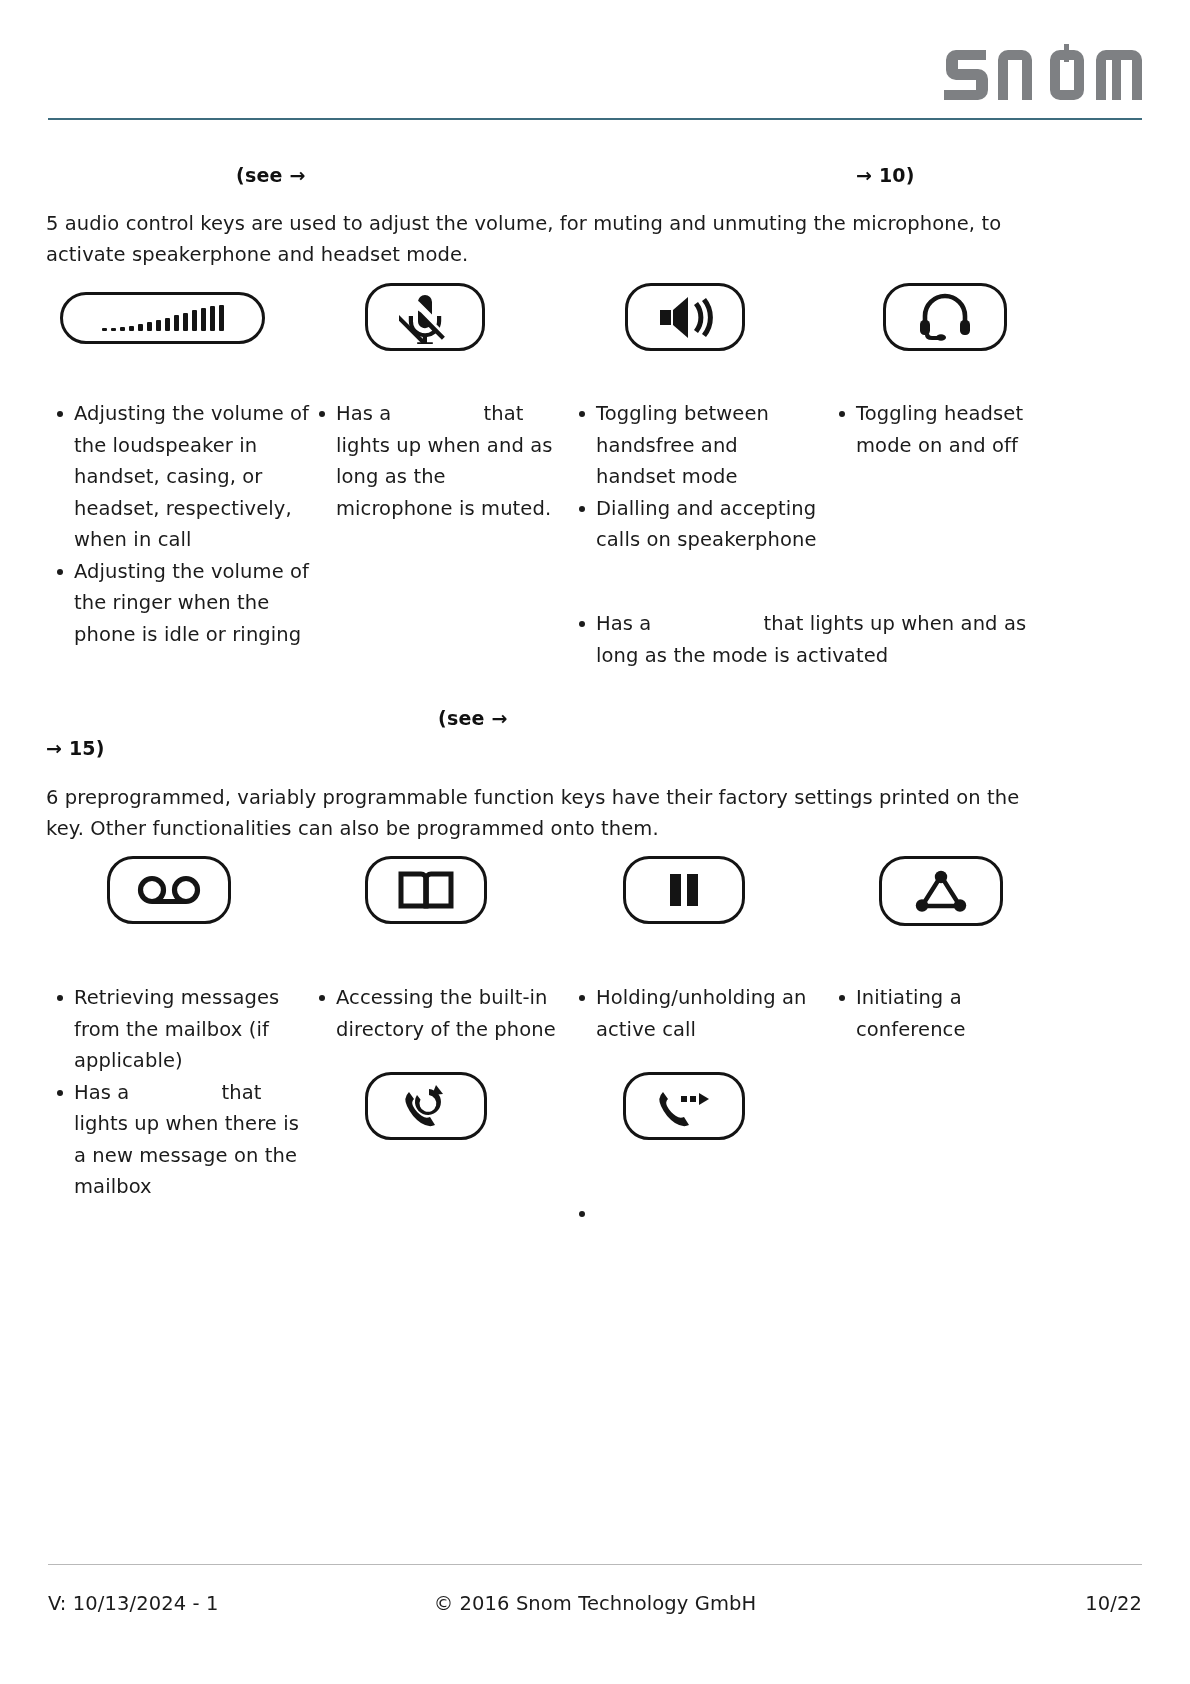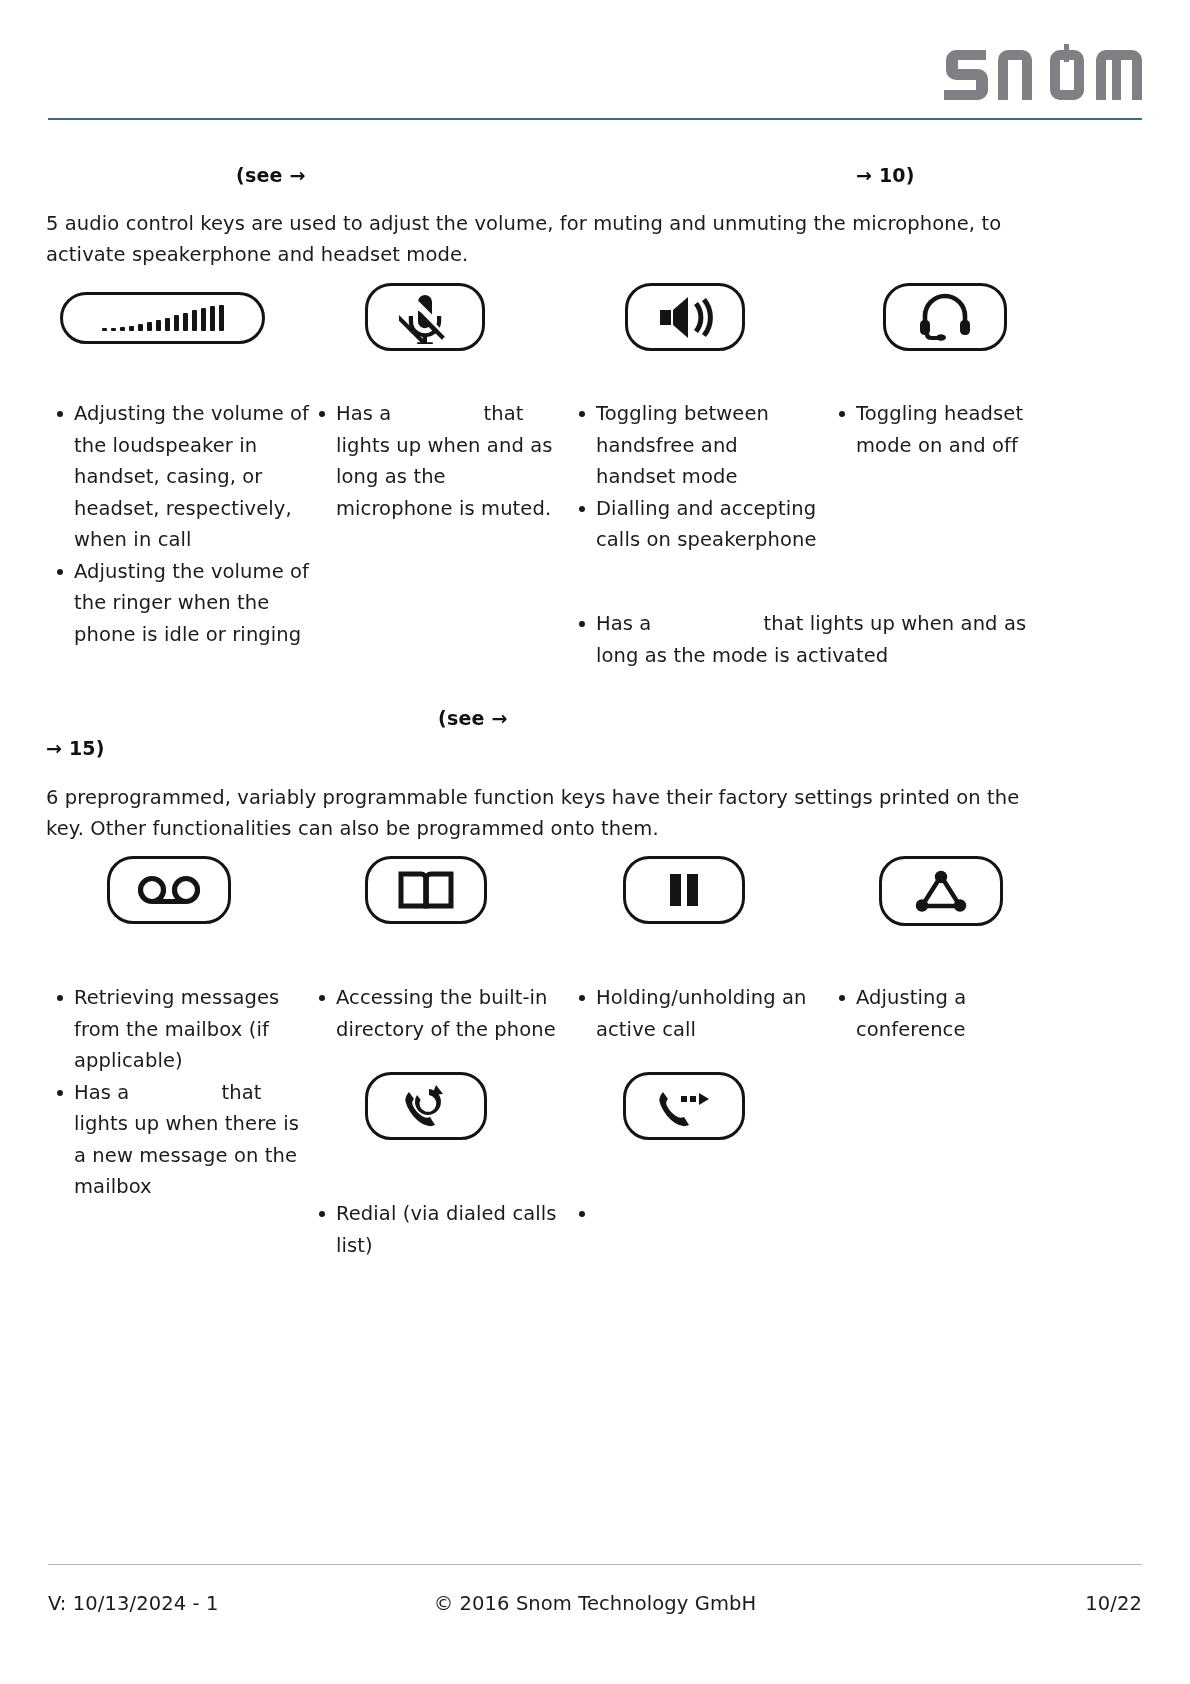--- a/index.html
+++ b/index.html
@@ -306,21 +306,21 @@
   </div>
 
   <div class="bl" style="left:570px;top:982px;width:248px;">
     <ul>
       <li>Holding/unholding an active call</li>
     </ul>
   </div>
 
   <div class="bl" style="left:830px;top:982px;width:240px;">
     <ul>
-      <li>Adjusting a conference</li>
+      <li>Initiating a conference</li>
     </ul>
   </div>
 
   <div class="keybtn" style="left:365px;top:1072px;width:122px;height:68px;">
     <svg width="54" height="48" viewBox="0 0 54 48" aria-hidden="true">
       <g fill="#141414">
         <path d="M10 10 q-6 6 -2 14 q5 11 14 17 q8 5 14 2 l-5 -8 q-4 2 -8 -1 q-6 -4 -9 -10 q-2 -4 1 -7 Z"></path>
         <path d="M30 7 a13 13 0 1 1 -12 6 l3.5 4.5 a8.4 8.4 0 1 0 8.5 -4.4 Z"></path>
         <path d="M37 3 l7 9 -11 1 Z"></path>
       </g>
@@ -331,25 +331,20 @@
     <svg width="58" height="44" viewBox="0 0 58 44" aria-hidden="true">
       <g fill="#141414">
         <path d="M8 8 q-6 6 -2 14 q5 11 14 17 q8 5 14 2 l-5 -8 q-4 2 -8 -1 q-6 -4 -9 -10 q-2 -4 1 -7 Z"></path>
         <rect x="26" y="12" width="6" height="6"></rect>
         <rect x="35" y="12" width="6" height="6"></rect>
         <path d="M44 9 l10 6 -10 6 Z"></path>
       </g>
     </svg>
   </div>
 
-  <div class="bl" style="left:310px;top:1198px;width:248px;">
-    <ul>
-      <li>Redial (via dialed calls list)</li>
-    </ul>
-  </div>
 
   <div class="bl" style="left:570px;top:1198px;width:248px;">
     <ul>
       <li class="empty"></li>
     </ul>
   </div>
 
   <div class="footer-rule"></div>
   <div class="footer left">V: 10/13/2024 - 1</div>
   <div class="footer center">© 2016 Snom Technology GmbH</div>

